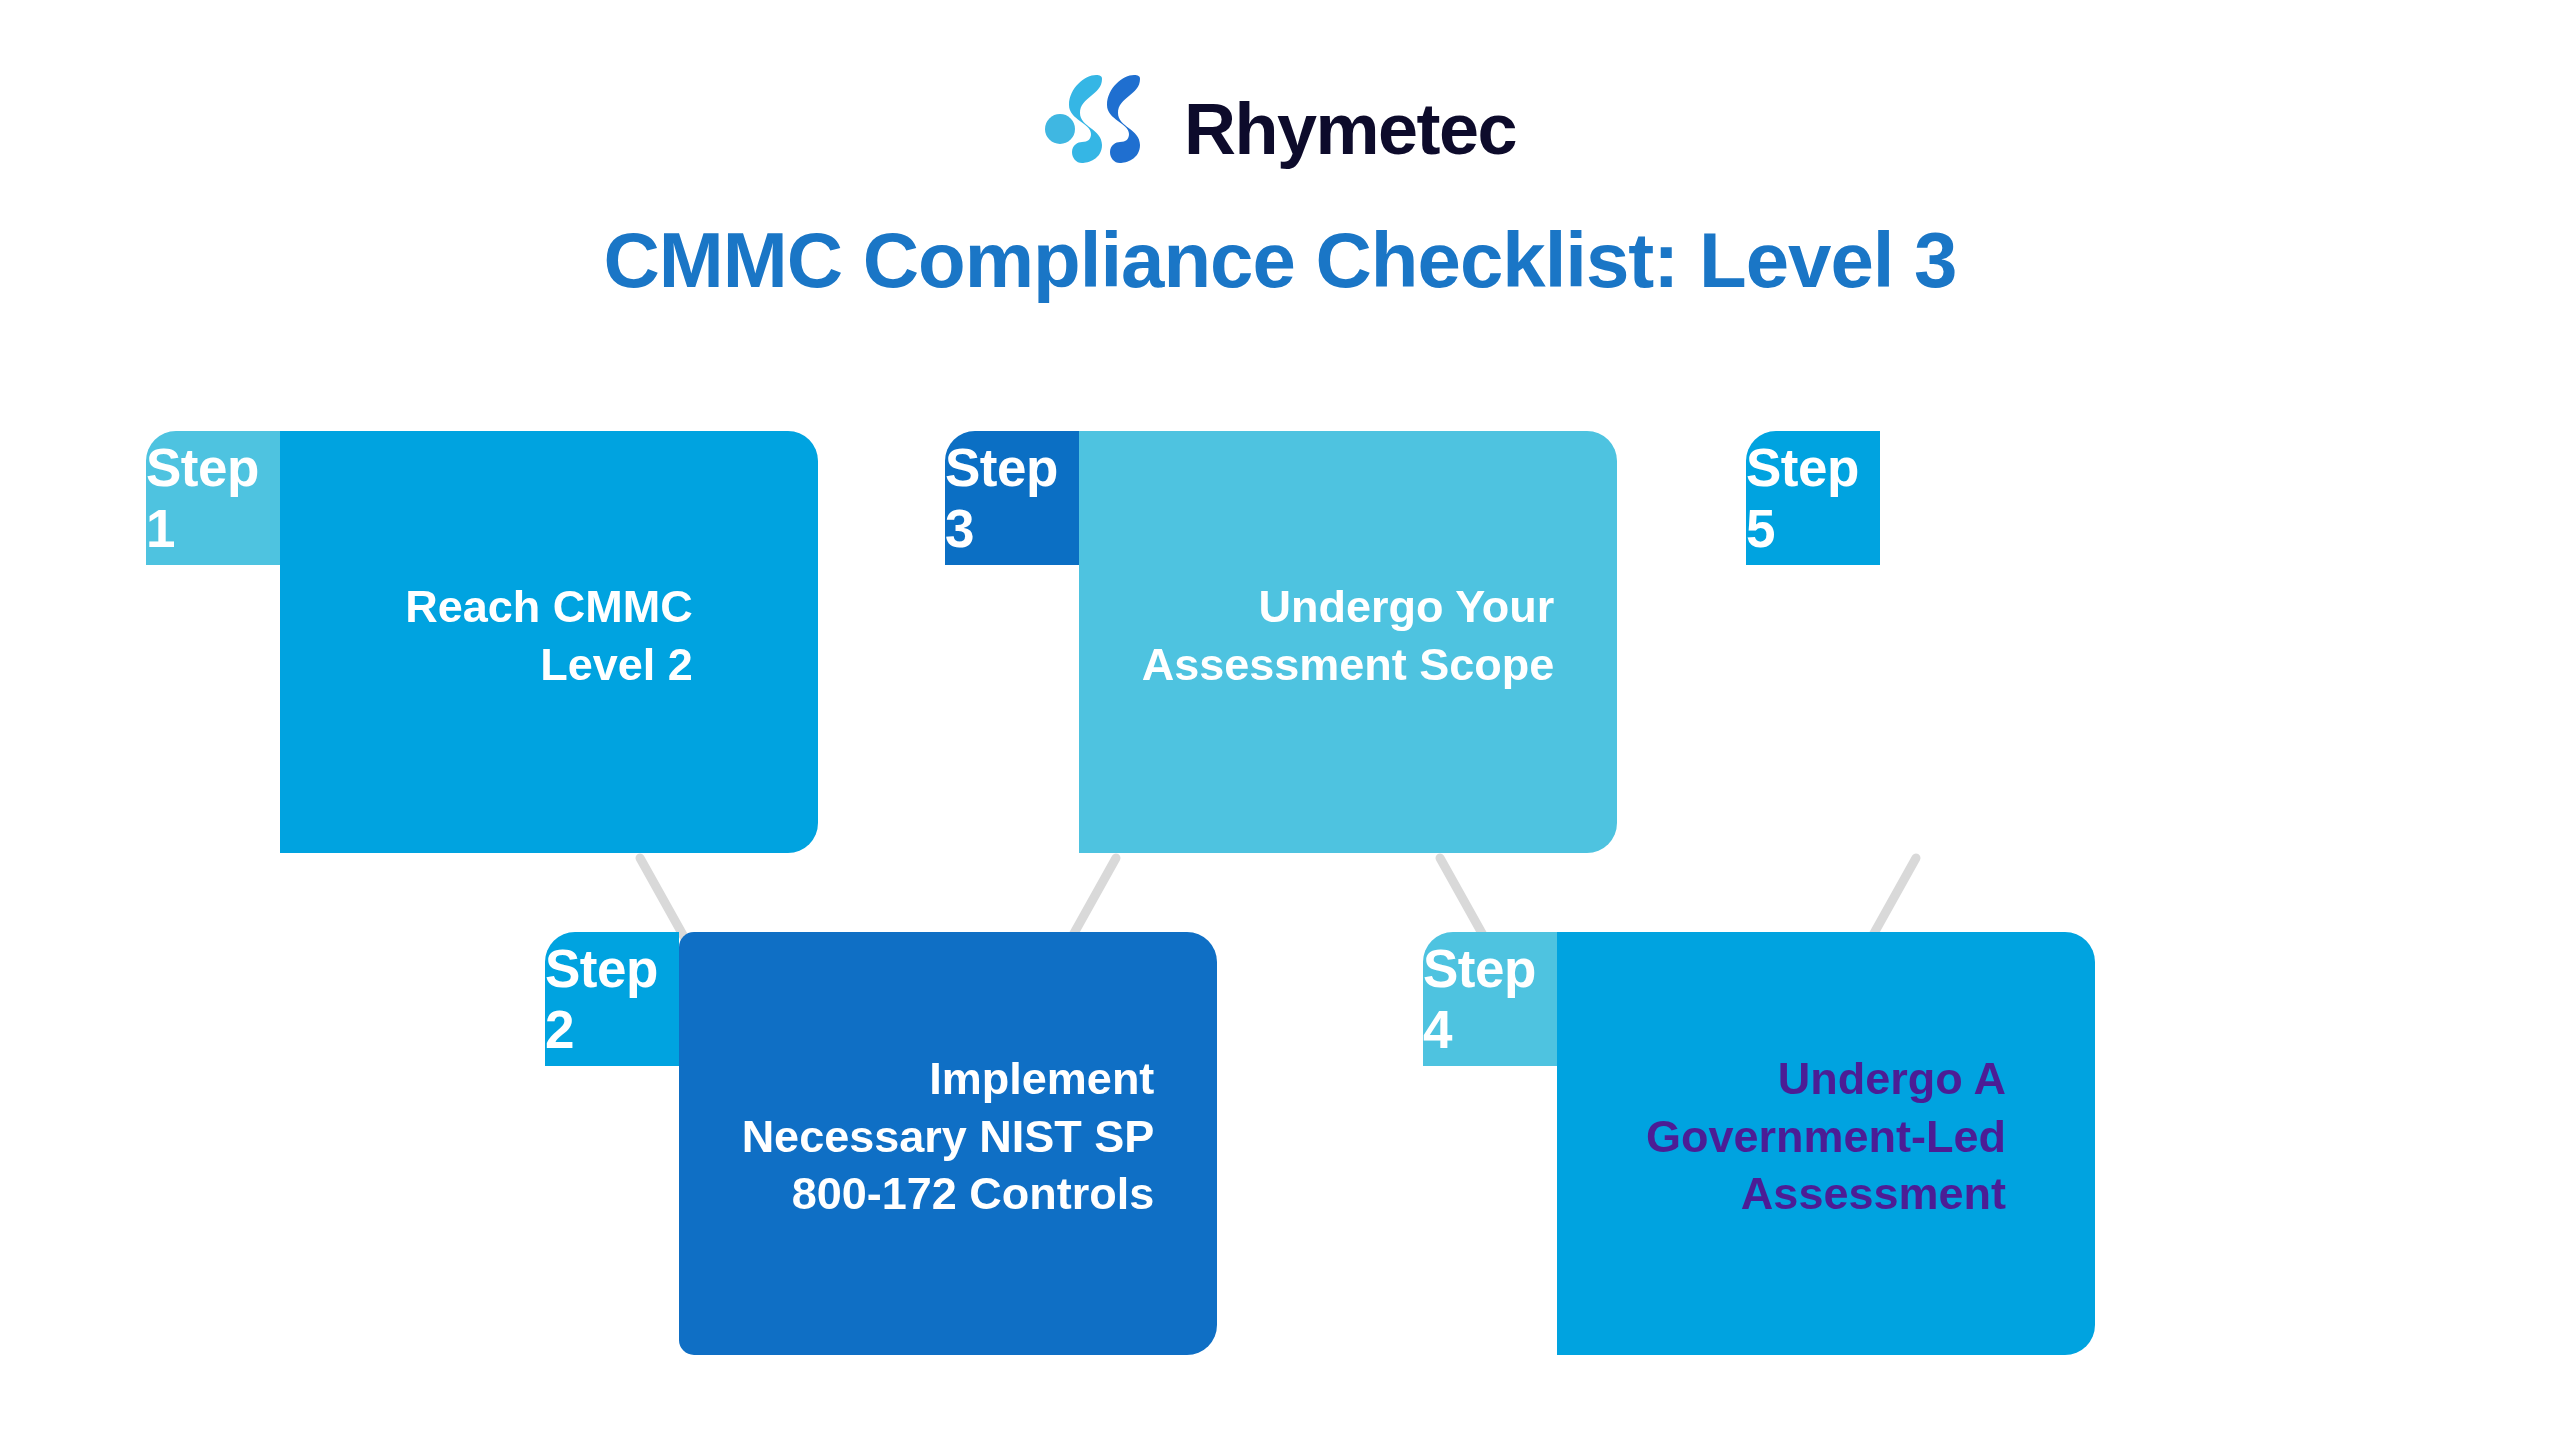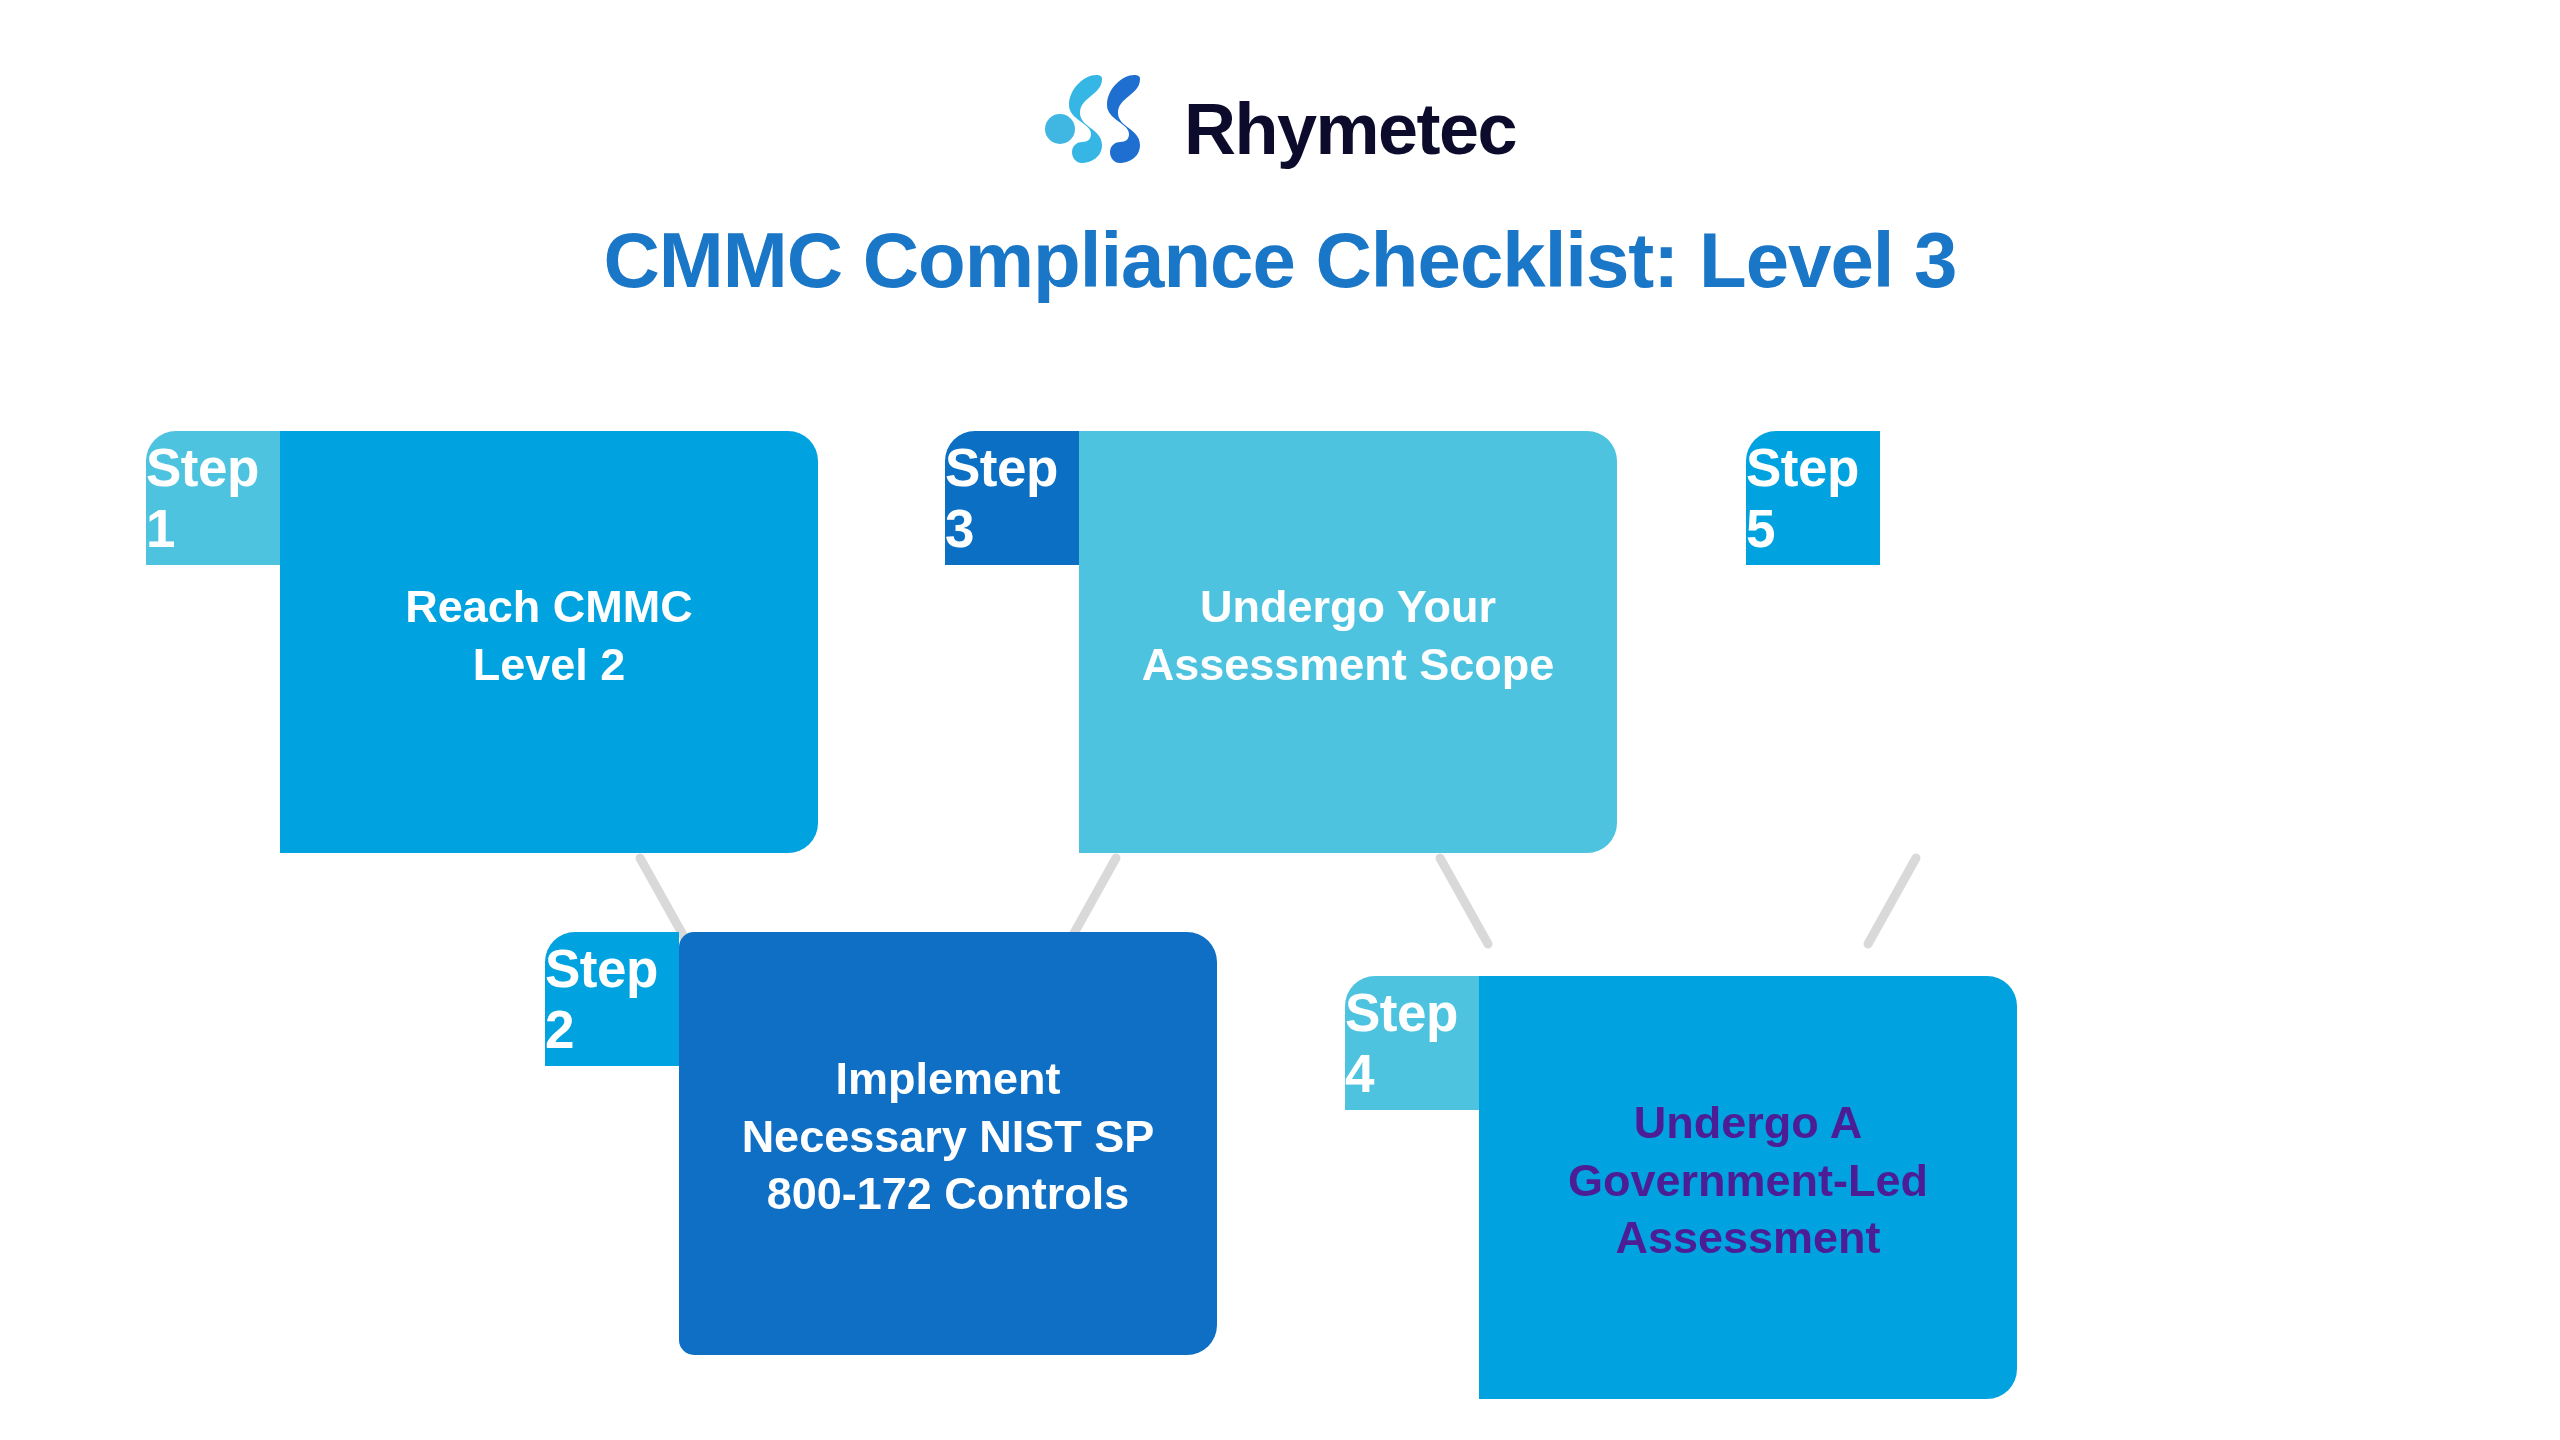--- a/index.html
+++ b/index.html
@@ -75,39 +75,39 @@
     position: absolute;
     width: 672px;
     border-radius: 30px;
     overflow: hidden;
     display: flex;
   }
   .card-top    { left: 146px;  top: 431px;  height: 422px; }
   .card-top.c3 { left: 945px; }
   .card-top.c5 { left: 1746px; }
   .card-bottom    { left: 545px; top: 932px; height: 423px; }
-  .card-bottom.c4 { left: 1345px; margin-top: 44px; }
+  .card-bottom.c4 { left: 1423px; }
 
   .card-header {
     height: 134px;
     flex: 0 0 134px;
     display: flex;
     align-items: center;
     justify-content: center;
     color: #ffffff;
     font-size: 53px;
     font-weight: bold;
     letter-spacing: -0.5px;
   }
   .card-body {
     flex: 1 1 auto;
     display: flex;
     align-items: center;
     justify-content: center;
-    text-align: center;
+    text-align: right;
     color: #ffffff;
     font-size: 45px;
     font-weight: bold;
     line-height: 1.28;
     padding: 0 18px 12px 18px;
     box-sizing: border-box;
     white-space: pre-line;
   }
   .card-body.three-line { padding-bottom: 14px; }
 </style>

